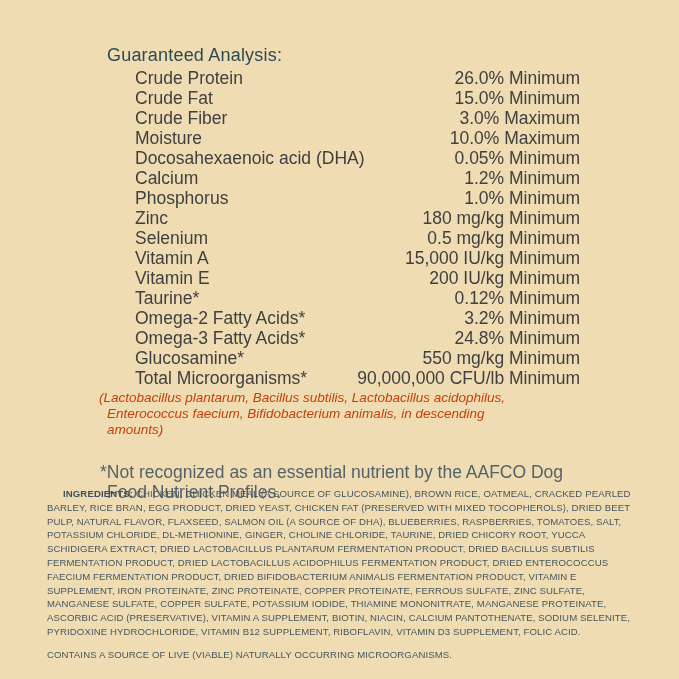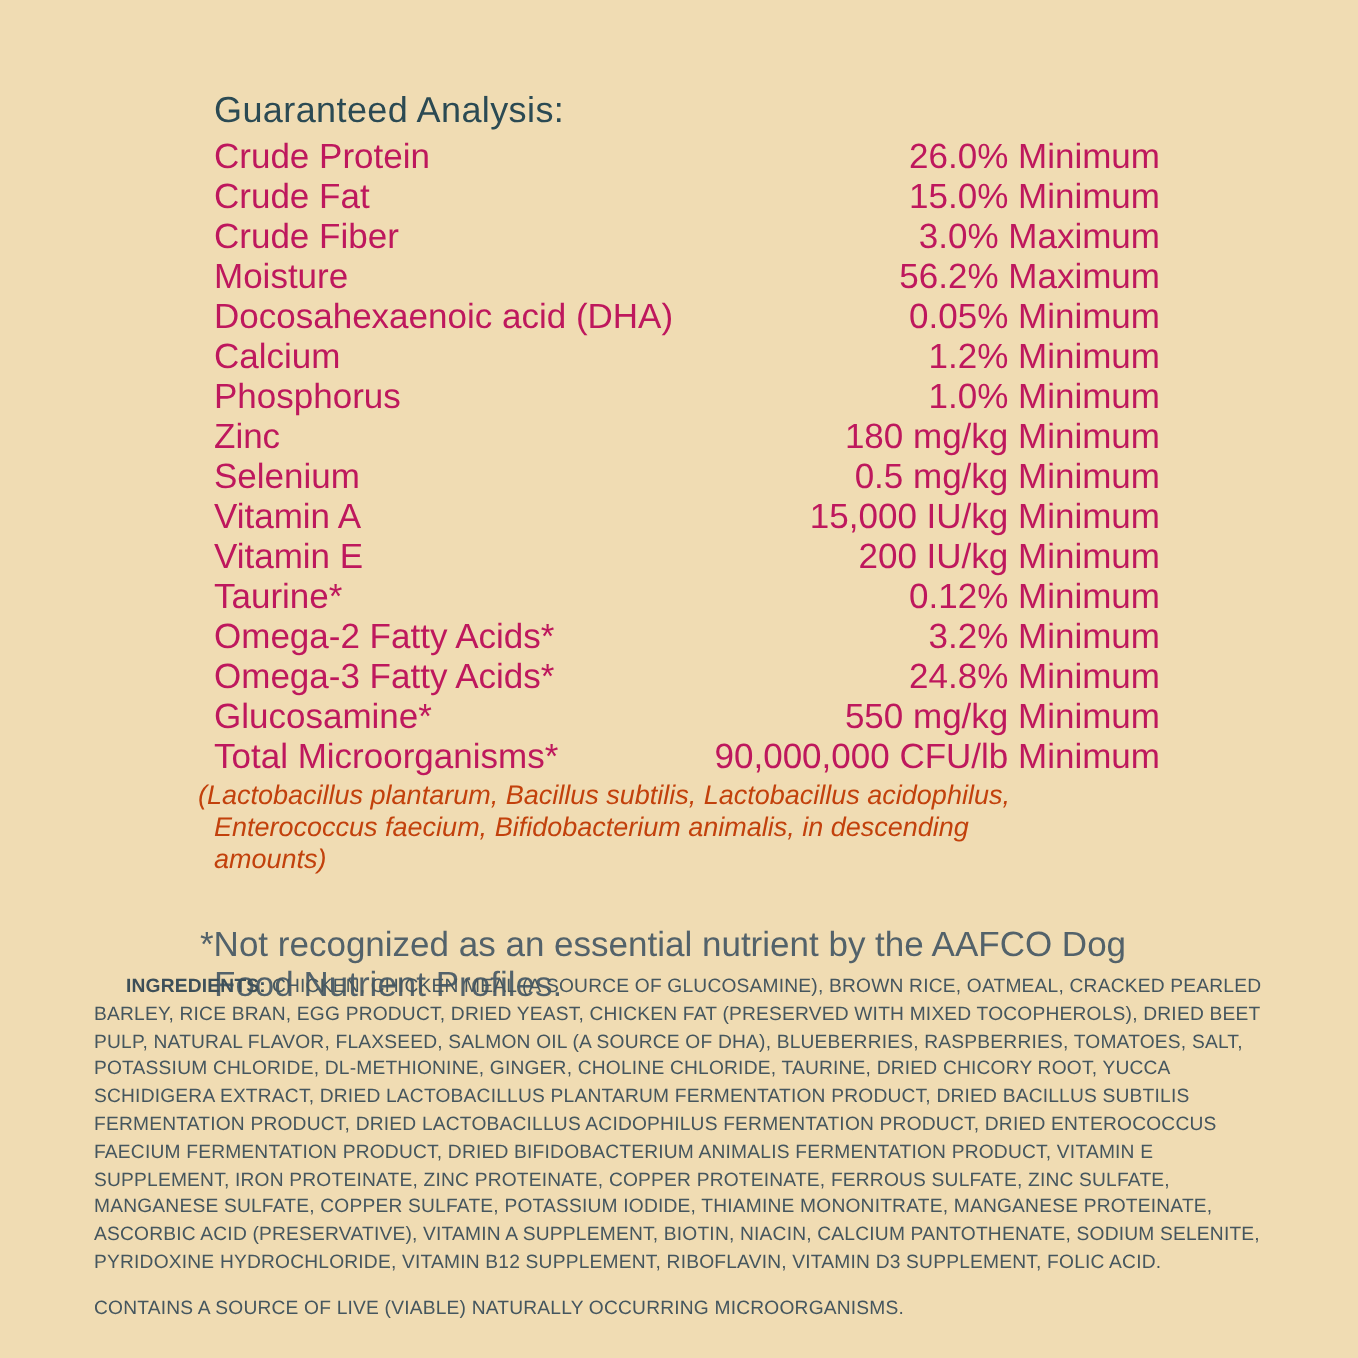--- a/index.html
+++ b/index.html
@@ -27,21 +27,22 @@
     font-weight: normal;
     color: #2b4a53;
     letter-spacing: 0.2px;
     margin-bottom: 2px;
   }
   .ga-row {
     display: flex;
     justify-content: space-between;
     font-size: 17.5px;
     line-height: 20px;
-    color: #be185d;
+    color: #404040;
+    margin-left: 28px;
   }
   .ga-row .nutrient { text-align: left; white-space: nowrap; }
   .ga-row .value    { text-align: center; white-space: nowrap; }
   .micro-note {
     font-size: 13.5px;
     line-height: 16px;
     font-style: italic;
     color: #c2410c;
     width: 412px;
     margin-left: -8px;
@@ -98,21 +99,21 @@
   <div class="ga-row">
     <span class="nutrient">Crude Fat</span>
     <span class="value">15.0% Minimum</span>
   </div>
   <div class="ga-row">
     <span class="nutrient">Crude Fiber</span>
     <span class="value">3.0% Maximum</span>
   </div>
   <div class="ga-row">
     <span class="nutrient">Moisture</span>
-    <span class="value">56.2% Maximum</span>
+    <span class="value">10.0% Maximum</span>
   </div>
   <div class="ga-row">
     <span class="nutrient">Docosahexaenoic acid (DHA)</span>
     <span class="value">0.05% Minimum</span>
   </div>
   <div class="ga-row">
     <span class="nutrient">Calcium</span>
     <span class="value">1.2% Minimum</span>
   </div>
   <div class="ga-row">

